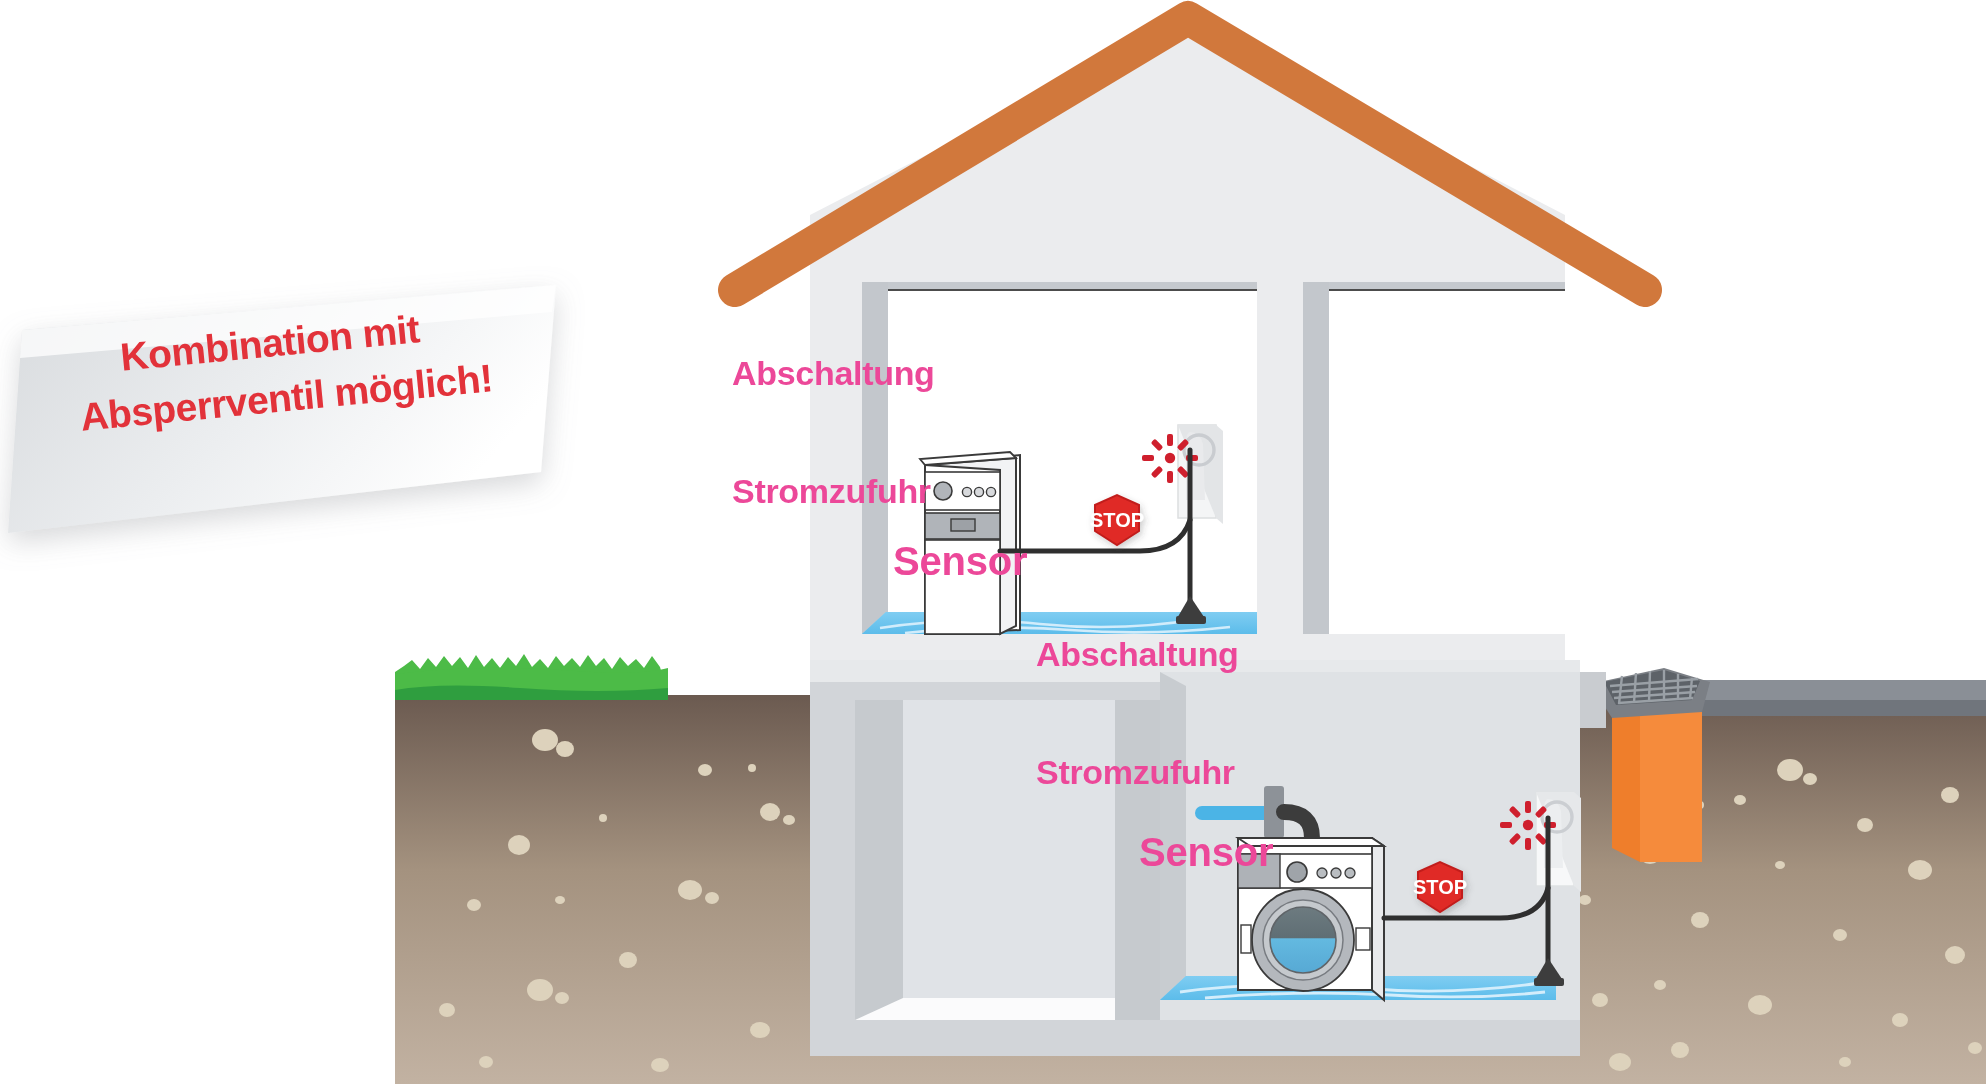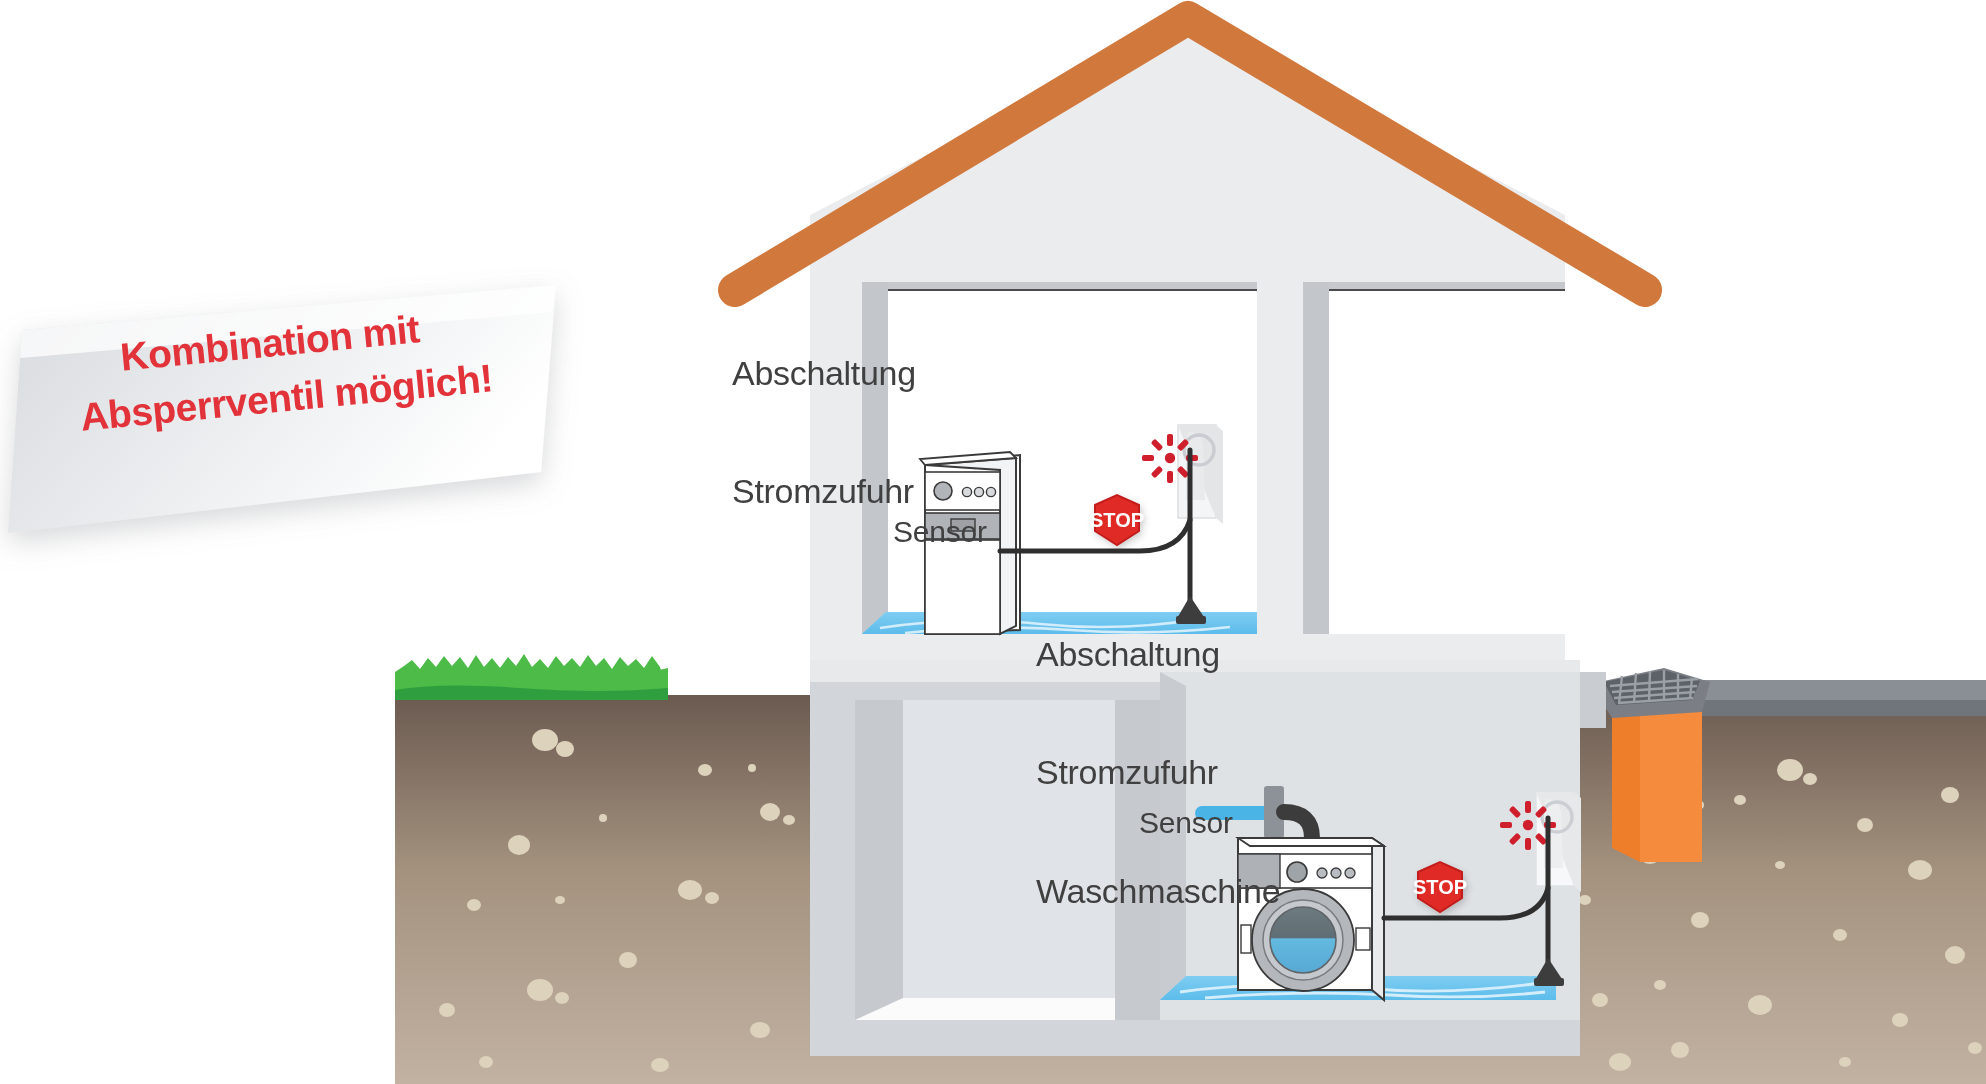--- a/index.html
+++ b/index.html
@@ -1,21 +1,21 @@
 <!DOCTYPE html>
 <html><head>
 <meta charset="utf-8">
 <style>
   html,body{margin:0;padding:0;background:#ffffff;}
   body{width:1986px;height:1084px;overflow:hidden;font-family:"Liberation Sans",sans-serif;}
   #stage{position:relative;width:1986px;height:1084px;background:#fff;}
   #scene{position:absolute;inset:0;}
-  .lbl{position:absolute;color:#404040;font-family:"Liberation Sans",sans-serif;font-weight:normal;white-space:pre;line-height:1.16;}
+  .lbl{position:absolute;color:#ec4899;font-family:"Liberation Sans",sans-serif;font-weight:bold;white-space:pre;line-height:1.16;}
   .appliance-label{font-size:34px;letter-spacing:-0.3px;}
-  .sensor-label{font-size:30px;letter-spacing:-0.2px;}
+  .sensor-label{font-size:40px;letter-spacing:-0.2px;margin-top:23px;}
   .banner-text{position:absolute;color:#e2323a;font-weight:bold;font-family:"Liberation Sans",sans-serif;font-size:39px;white-space:pre;line-height:1.35;letter-spacing:-0.5px;}
 </style>
 </head>
 <body>
 
 <div id="stage">
 
   <svg id="scene" viewBox="0 0 1986 1084" width="1986" height="1084">
 
     <defs>
@@ -325,21 +325,20 @@
   <div class="lbl appliance-label" style="left:732px;top:275px;">
     <div>Abschaltung</div>
     <div>Stromzufuhr</div>
   </div>
 
   <div class="lbl sensor-label" style="left:893px;top:515px;">Sensor</div>
 
   <div class="lbl appliance-label" style="left:1036px;top:556px;">
     <div>Abschaltung</div>
     <div>Stromzufuhr</div>
-    <div>Waschmaschine</div>
   </div>
 
   <div class="lbl sensor-label" style="left:1139px;top:806px;">Sensor</div>
 
   <div class="banner-text" style="left:118px;top:332px;transform:rotate(-5.5deg);transform-origin:left top;">Kombination mit</div>
   <div class="banner-text" style="left:78px;top:392px;transform:rotate(-5.5deg);transform-origin:left top;">Absperrventil möglich!</div>
 
 </div>
 
 </body></html>

